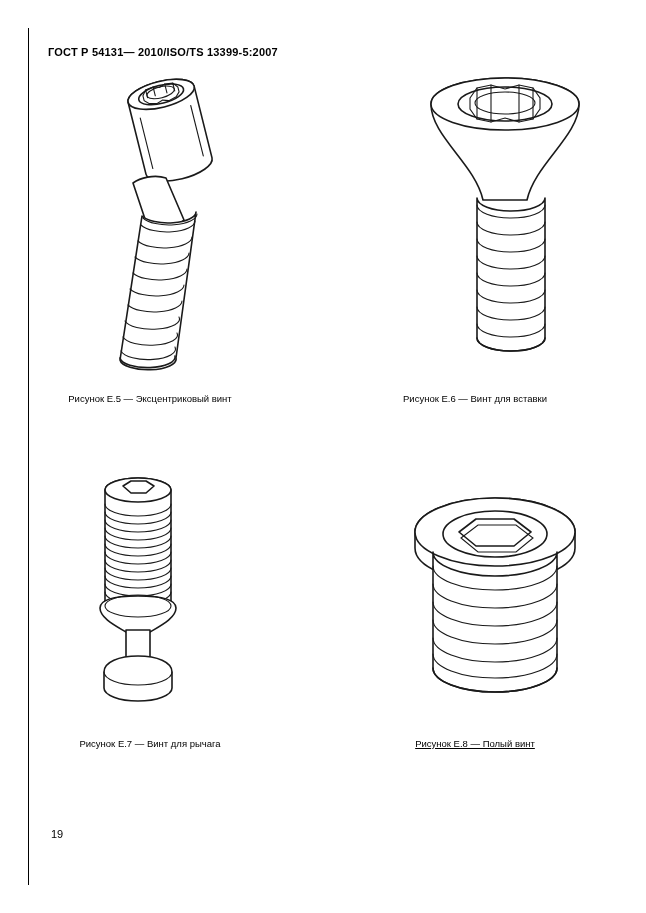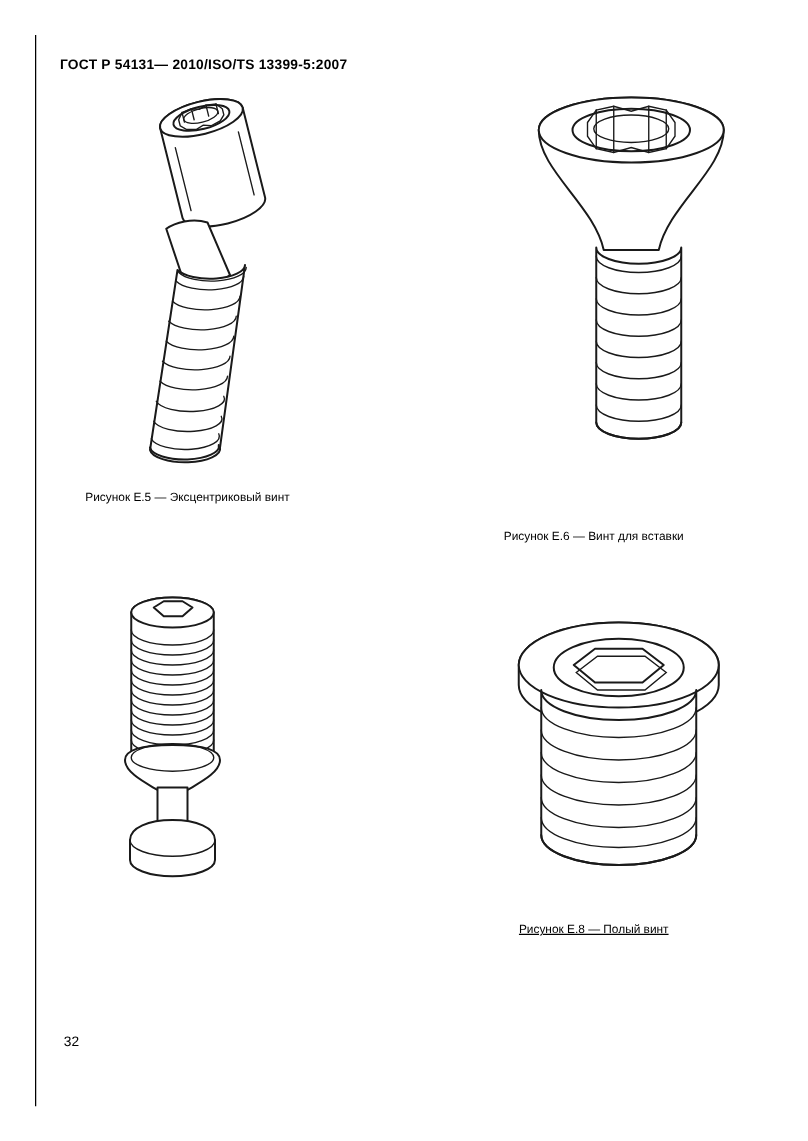--- a/index.html
+++ b/index.html
@@ -48,21 +48,21 @@
     position: absolute;
   }
   .fig-caption {
     position: absolute;
     text-align: center;
     font-size: 9.5px;
     line-height: 13px;
     width: 240px;
   }
   .cap-5  { left: 30px;  top: 392px; text-align: center; }
-  .cap-6  { left: 355px; top: 392px; margin-top: 31px; }
+  .cap-6  { left: 355px; top: 392px; }
   .cap-7  { left: 30px;  top: 737px; }
   .cap-8  { left: 355px; top: 737px; text-decoration: underline; }
 
   svg { display: block; }
   .ln { fill: none; stroke: #1a1a1a; stroke-width: 1.6; stroke-linejoin: round; stroke-linecap: round; }
   .ln-thin { fill: none; stroke: #1a1a1a; stroke-width: 1.1; stroke-linecap: round; }
   .fill-w { fill: #ffffff; stroke: #1a1a1a; stroke-width: 1.6; stroke-linejoin: round; }
 </style>
 </head>
 <body>
@@ -162,20 +162,21 @@
 
       <path class="fill-w" d="M60 148 C60 140 74 136 98 136 C122 136 136 140 136 148 C136 158 120 166 110 172 L86 172 C76 166 60 158 60 148 Z"></path>
       <ellipse class="ln-thin" cx="98" cy="146" rx="33" ry="11"></ellipse>
 
       <path class="fill-w" d="M86 170 L86 200 L110 200 L110 170 Z"></path>
 
       <path class="fill-w" d="M64 212 C64 202 79 196 98 196 C117 196 132 202 132 212 L132 228 A34 13 0 0 1 64 228 Z"></path>
       <path class="ln-thin" d="M64 212 A34 13 0 0 0 132 212"></path>
     </svg>
   </div>
+  <div class="fig-caption cap-7">Рисунок Е.7 — Винт для рычага</div>
 
   <div class="fig" style="left:395px; top:472px;">
     <svg width="200" height="250" viewBox="0 0 200 250">
 
       <path class="fill-w" d="M20 60 L20 76 A80 34 0 0 0 180 76 L180 60 A80 34 0 0 0 20 60 Z"></path>
       <ellipse class="fill-w" cx="100" cy="60" rx="80" ry="34"></ellipse>
 
       <ellipse class="fill-w" cx="100" cy="62" rx="52" ry="23"></ellipse>
 
       <path class="fill-w" d="M64 60 L81 47 L119 47 L136 60 L119 74 L81 74 Z"></path>
@@ -188,15 +189,15 @@
         <path d="M38 130 A62 24 0 0 0 162 130"></path>
         <path d="M38 148 A62 24 0 0 0 162 148"></path>
         <path d="M38 166 A62 24 0 0 0 162 166"></path>
         <path d="M38 182 A62 24 0 0 0 162 182"></path>
       </g>
       <path class="ln" d="M38 196 A62 24 0 0 0 162 196"></path>
     </svg>
   </div>
   <div class="fig-caption cap-8">Рисунок Е.8 — Полый винт</div>
 
-  <div class="page-number">32</div>
+  <div class="page-number">19</div>
 
 </div>
 
 </body></html>

